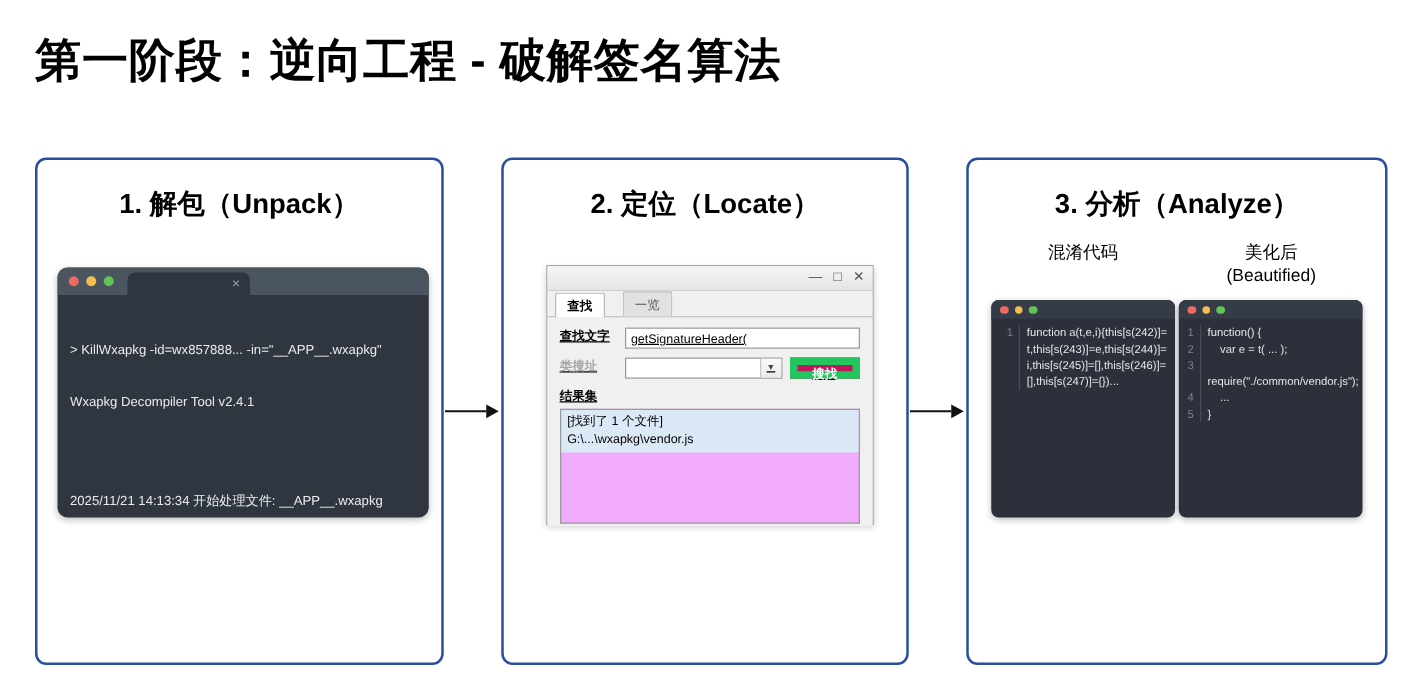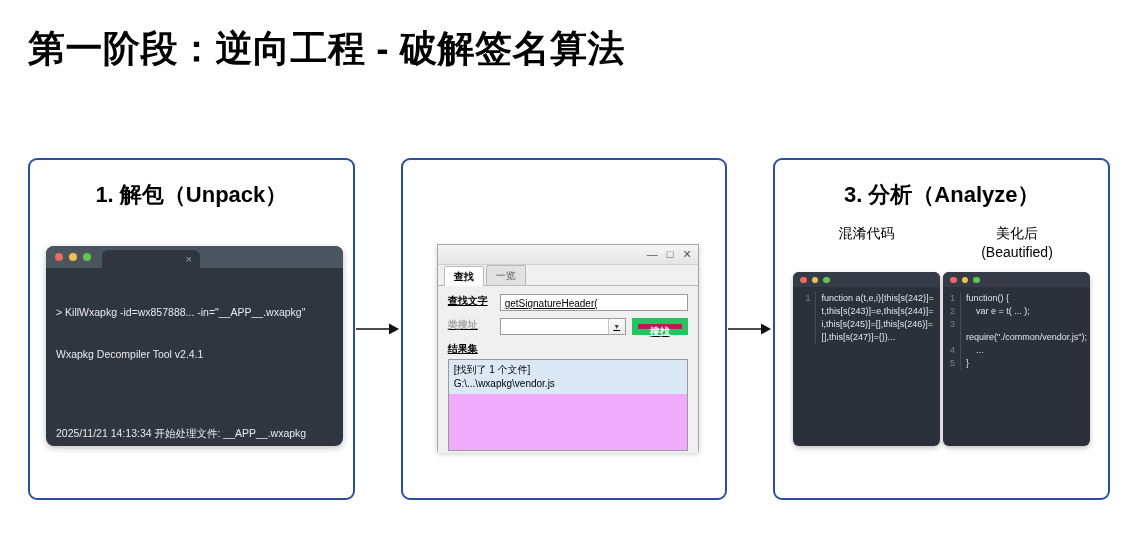--- a/index.html
+++ b/index.html
@@ -18,21 +18,21 @@
   }
   .flow{
     position:absolute;left:28px;top:158px;
     width:1082px;height:342px;
     display:flex;align-items:center;
   }
   .panel{
     background:#ffffff;
     border:2px solid #2a4f9e;
     border-radius:9px;
-    height:342px;
+    height:406px;
     box-sizing:border-box;
     position:relative;
   }
   .panel-1{width:330px;}
   .panel-2{width:330px;}
   .panel-3{width:340px;}
   .panel-title{
     text-align:center;
     font-size:22px;font-weight:bold;color:#000;
     margin-top:20px;
@@ -107,21 +107,21 @@
     border-bottom:1px solid #b9b9b9;
     background:#f0f0f0;
     padding-left:6px;
   }
   .dlg-tab{
     padding:3px 9px 2px 9px;
     font-size:10px;
     border:1px solid #b9b9b9;
     border-bottom:none;
     background:#e1e1e1;color:#555;
-    margin-right:2px;
+    margin-right:14px;
     border-radius:2px 2px 0 0;
   }
   .dlg-tab.active{
     background:#ffffff;color:#000;font-weight:bold;
     position:relative;top:1px;
   }
   .dlg-body{padding:8px 10px 0 10px;background:#f0f0f0;height:167px;box-sizing:border-box;}
   .field-row{display:flex;margin-bottom:7px;text-decoration:underline;}
   .field-label{width:52px;font-size:10px;color:#000;font-weight:bold;}
   .field-label.disabled{color:#a6a6a6;font-weight:bold;}
@@ -233,20 +233,21 @@
   </div>
 
   <div class="arrow">
     <svg width="44" height="14" viewBox="0 0 44 14" aria-hidden="true">
       <line x1="0" y1="7" x2="33" y2="7" stroke="#111" stroke-width="1.6"></line>
       <polygon points="33,1.5 43,7 33,12.5" fill="#111"></polygon>
     </svg>
   </div>
 
   <div class="panel panel-2">
+    <div class="panel-title">2. 定位（Locate）</div>
 
     <div class="dialog">
       <div class="dlg-titlebar">
         <span class="dlg-ctrl">—</span>
         <span class="dlg-ctrl">□</span>
         <span class="dlg-ctrl">✕</span>
       </div>
 
       <div class="dlg-tabs">
         <div class="dlg-tab active">查找</div>

